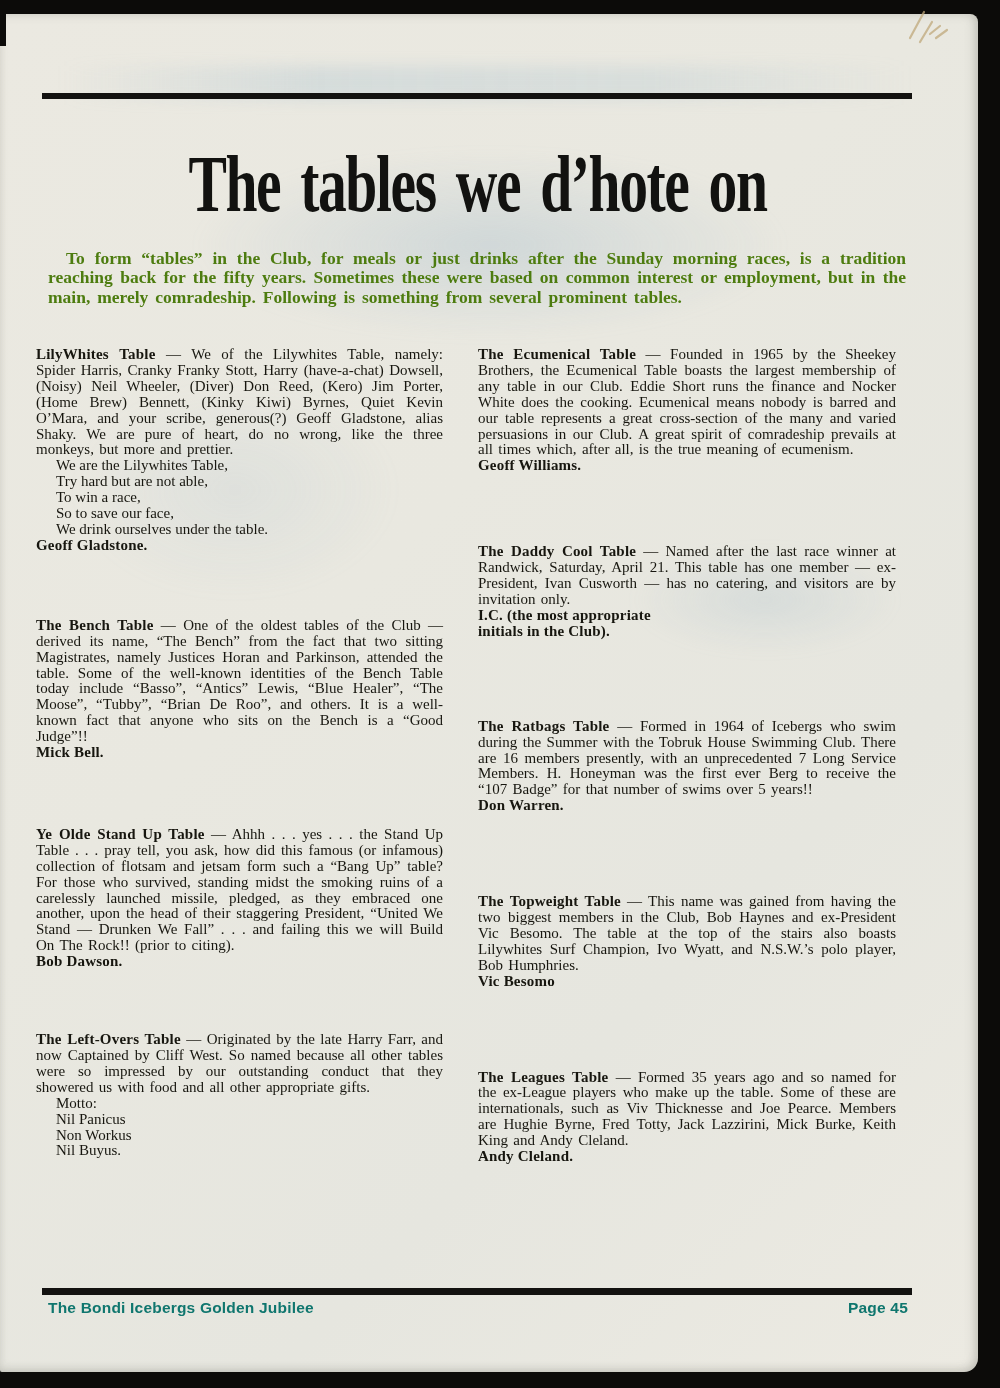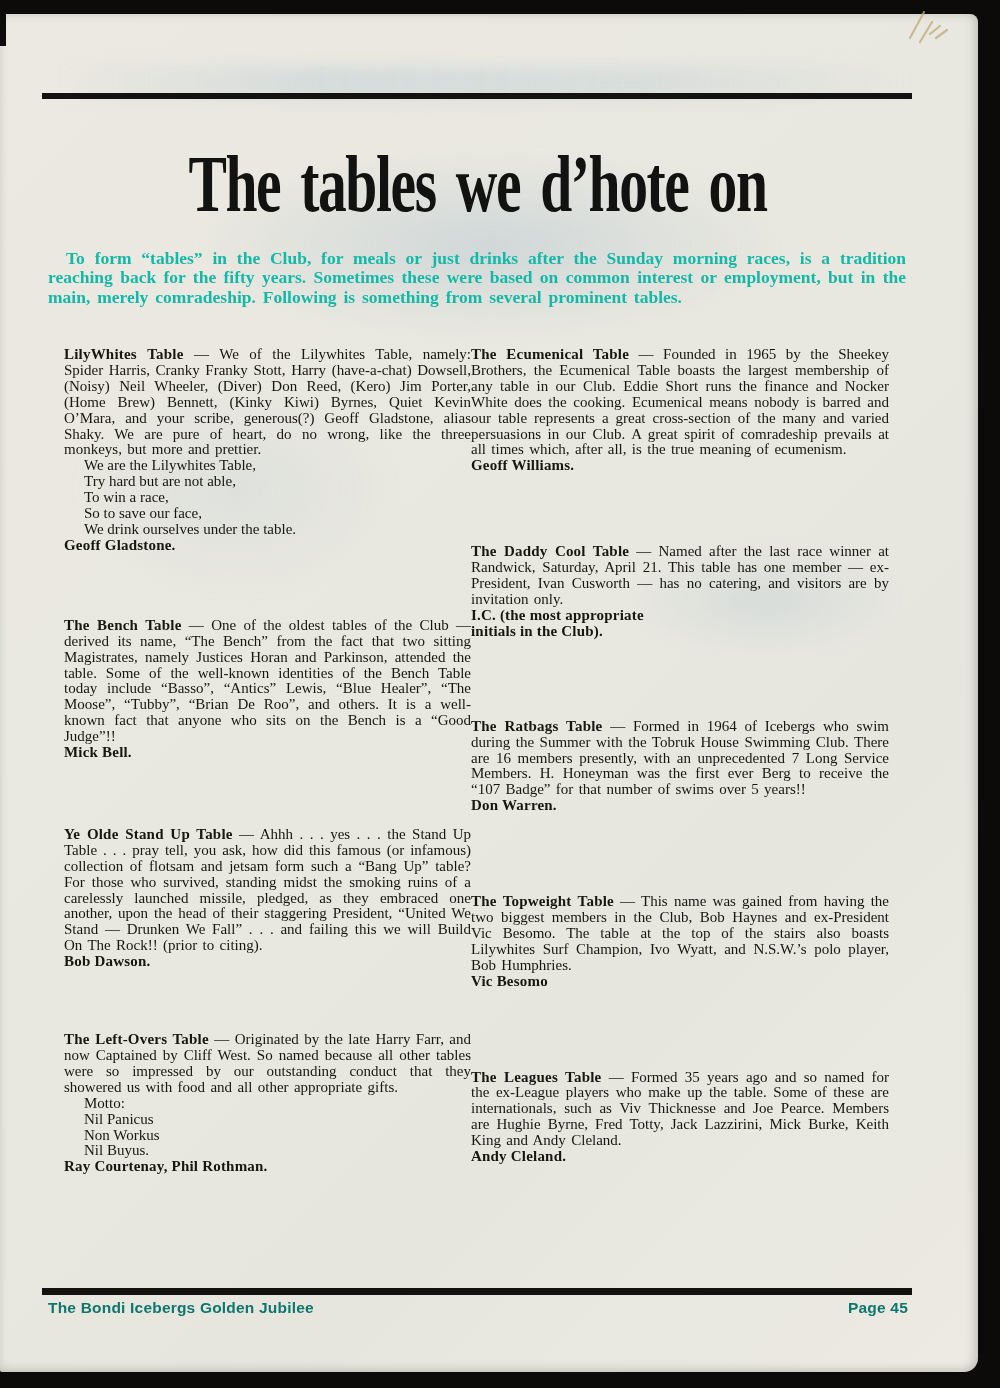--- a/index.html
+++ b/index.html
@@ -43,25 +43,25 @@
     display:inline-block;
     font-weight:bold;font-size:80px;line-height:1;
     letter-spacing:-2px;word-spacing:10px;
     color:#121210;
     transform:scaleX(.72);transform-origin:50% 50%;
   }
   .intro{
     position:absolute;top:231px;left:48px;width:858px;
     font-weight:bold;font-size:17.5px;line-height:19.5px;
     text-align:justify;text-indent:18px;
-    word-spacing:2.5px;color:#14b8a6;
+    word-spacing:2.5px;color:#4d7c0f;
   }
   .columns{
-    position:absolute;top:347px;left:64px;width:860px;
-    display:flex;
+    position:absolute;top:347px;left:36px;width:860px;
+    display:flex;gap:35px;
   }
   .col{color:#17160f;}
   .col-left{width:407px;}
   .col-right{width:418px;}
   .sec .para{
     margin:0;font-size:15px;line-height:15.9px;
     text-align:justify;word-spacing:1.6px;
   }
   .sec .sec-head{letter-spacing:.2px;}
   .verse{margin:0;}
@@ -142,23 +142,20 @@
         </div>
   </section>
       <section class="sec">
     <p class="para"><b class="sec-head">The Left-Overs Table</b><span class="sec-body"> — Originated by the late Harry Farr, and now Captained by Cliff West. So named because all other tables were so impressed by our outstanding conduct that they showered us with food and all other appropriate gifts.</span></p>
     <div class="verse">
           <div class="verse-line">Motto:</div>
           <div class="verse-line">Nil Panicus</div>
           <div class="verse-line">Non Workus</div>
           <div class="verse-line">Nil Buyus.</div>
         </div>
-    <div class="attr">
-          <div class="attr-line">Ray Courtenay, Phil Rothman.</div>
-        </div>
   </section>
     </div>
   <div class="col col-right" id="col-right">
       <section class="sec">
     <p class="para"><b class="sec-head">The Ecumenical Table</b><span class="sec-body"> — Founded in 1965 by the Sheekey Brothers, the Ecumenical Table boasts the largest membership of any table in our Club. Eddie Short runs the finance and Nocker White does the cooking. Ecumenical means nobody is barred and our table represents a great cross-section of the many and varied persuasions in our Club. A great spirit of comradeship prevails at all times which, after all, is the true meaning of ecumenism.</span></p>
 
     <div class="attr">
           <div class="attr-line">Geoff Williams.</div>
         </div>
   </section>

